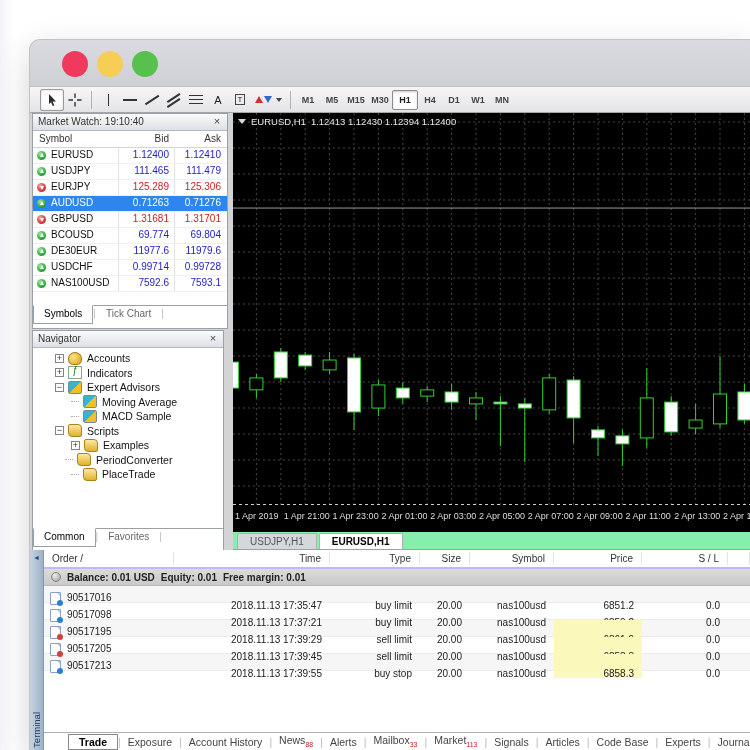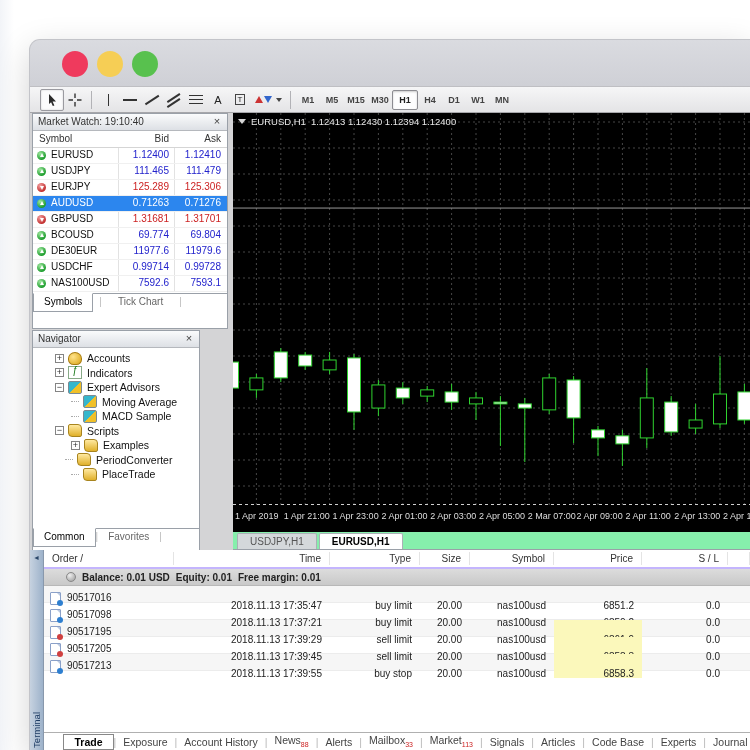--- a/index.html
+++ b/index.html
@@ -99,34 +99,34 @@
   .grip{position:absolute;left:0;top:0;bottom:0;width:13px;background:linear-gradient(90deg,#c6d2e0,#9db2ca);border-right:1px solid #8898ac;}
   .grip-arrow{position:absolute;top:4px;left:3px;font-size:7px;color:#2a4668;}
   .grip-arrow::before{content:"◄";}
   .grip-label{position:absolute;bottom:2px;left:1px;writing-mode:vertical-rl;transform:rotate(180deg);
               font-size:9.5px;color:#1e3c64;}
   .t-table{position:absolute;left:14px;right:0;top:0;font-size:10px;color:#222;}
   .t-grid{display:grid;grid-template-columns:130px 156px 90px 50px 84px 88px 86px 1fr;}
   .t-head{height:17px;border-bottom:2px solid #c4b5fd;align-items:center;color:#333;}
   .t-head > div{padding:0 8px;border-right:1px solid #e4e4e4;height:13px;line-height:13px;}
   .t-balance{height:16px;background:linear-gradient(#dcdcdc,#c9c9c9);border-bottom:1px solid #b8b8b8;
-             font-weight:bold;display:flex;align-items:center;gap:6px;padding-left:22px;}
+             font-weight:bold;display:flex;align-items:center;gap:6px;padding-left:7px;}
   .bal-orb{width:8px;height:8px;border-radius:50%;background:radial-gradient(circle at 35% 30%,#eee,#999);border:1px solid #888;}
   .t-row{height:16px;border-bottom:1px solid #ececec;align-items:center;}
   .t-row:nth-child(odd){background:#f6f6f6;}
   .t-row > div{padding:12px 8px;height:16px;line-height:16px;box-sizing:border-box;}
   .cell-r{text-align:right;}
   .cell-order{display:flex;align-items:center;gap:6px;padding-left:6px !important;}
   .doc{width:9px;height:11px;background:#fff;border:1px solid #8aa0c8;border-radius:1px;position:relative;flex:0 0 auto;}
   .doc::before{content:"";position:absolute;right:0;top:0;border-style:solid;border-width:0 3px 3px 0;border-color:transparent #b9c8e0 transparent transparent;}
   .doc .dot{position:absolute;right:-3px;bottom:-2px;width:6px;height:6px;border-radius:50%;}
   .dot.blue{background:#2e7fd0;} .dot.red{background:#d04040;}
   .cell-price.hl{background:#fbf8bb;}
   .t-tabs{position:absolute;left:14px;right:0;bottom:0;height:17px;border-top:1px solid #b0b0b0;
-          display:flex;align-items:center;font-size:10.5px;color:#444;padding-left:24px;background:#fff;justify-content:center;}
+          display:flex;align-items:center;font-size:10.5px;color:#444;padding-left:24px;background:#fff;}
   .t-tab{padding:0 7px;white-space:nowrap;}
   .t-tab.active{font-weight:bold;color:#000;border:1px solid #888;background:#fff;padding:0 10px;line-height:14px;}
   .t-tab sub{color:#cc2222;font-size:7px;}
   .t-tab-sep{color:#b8b8b8;}
 </style>
 </head>
 <body>
 
 <div id="stage">
   <div class="window">
@@ -257,29 +257,29 @@
             <span class="bid" style="color: rgb(34, 34, 204);">0.99714</span>
             <span class="ask" style="color: rgb(34, 34, 204);">0.99728</span>
           </div>
           <div class="mw-row">
             <span class="orb up"></span>
             <span class="sym">NAS100USD</span>
             <span class="bid" style="color: rgb(34, 34, 204);">7592.6</span>
             <span class="ask" style="color: rgb(34, 34, 204);">7593.1</span>
           </div>
         </div>
-      <div class="ptabs" id="mw-tabs" style="bottom:16px;gap:6px;">
+      <div class="ptabs" id="mw-tabs" style="bottom:4px;">
           <div class="ptab active">Symbols</div>
           <span class="ptab-sep">|</span>
           <div class="ptab">Tick Chart</div>
           <span class="ptab-sep">|</span>
         </div>
     </div>
 
-    <div class="panel" style="left:2px;top:290px;width:168px;height:222px;">
+    <div class="panel" style="left:2px;top:290px;width:192px;height:222px;">
       <div class="panel-title">
         <span>Navigator</span>
         <span class="panel-close"></span>
       </div>
       <div class="tree" id="nav-tree" style="padding-top:3px;">
           <div class="tree-row" style="padding-left: 22px;">
             <span class="exp">+</span>
             <span class="ticn icon-accounts"></span>
             <span>Accounts</span>
           </div>
@@ -424,21 +424,21 @@
         <span>EURUSD,H1</span>
         <span>1.12413 1.12430 1.12394 1.12400</span>
       </div>
       <div class="chart-axis" id="chart-axis">
           <span class="ax-label" style="left: 2px;">1 Apr 2019</span>
           <span class="ax-label" style="left: 50.8px;">1 Apr 21:00</span>
           <span class="ax-label" style="left: 99.6px;">1 Apr 23:00</span>
           <span class="ax-label" style="left: 148.4px;">2 Apr 01:00</span>
           <span class="ax-label" style="left: 197.2px;">2 Apr 03:00</span>
           <span class="ax-label" style="left: 246px;">2 Apr 05:00</span>
-          <span class="ax-label" style="left: 294.8px;">2 Mar 07:00</span>
+          <span class="ax-label" style="left: 294.8px;">2 Apr 07:00</span>
           <span class="ax-label" style="left: 343.6px;">2 Apr 09:00</span>
           <span class="ax-label" style="left: 392.4px;">2 Apr 11:00</span>
           <span class="ax-label" style="left: 441.2px;">2 Apr 13:00</span>
           <span class="ax-label" style="left: 490px;">2 Apr 15:00</span>
         </div>
     </div>
 
     <div class="chart-tabs" id="chart-tabs" style="left:203px;top:492px;width:517px;height:18px;">
         <div class="ctab">USDJPY,H1</div>
         <div class="ctab active">EURUSD,H1</div>

